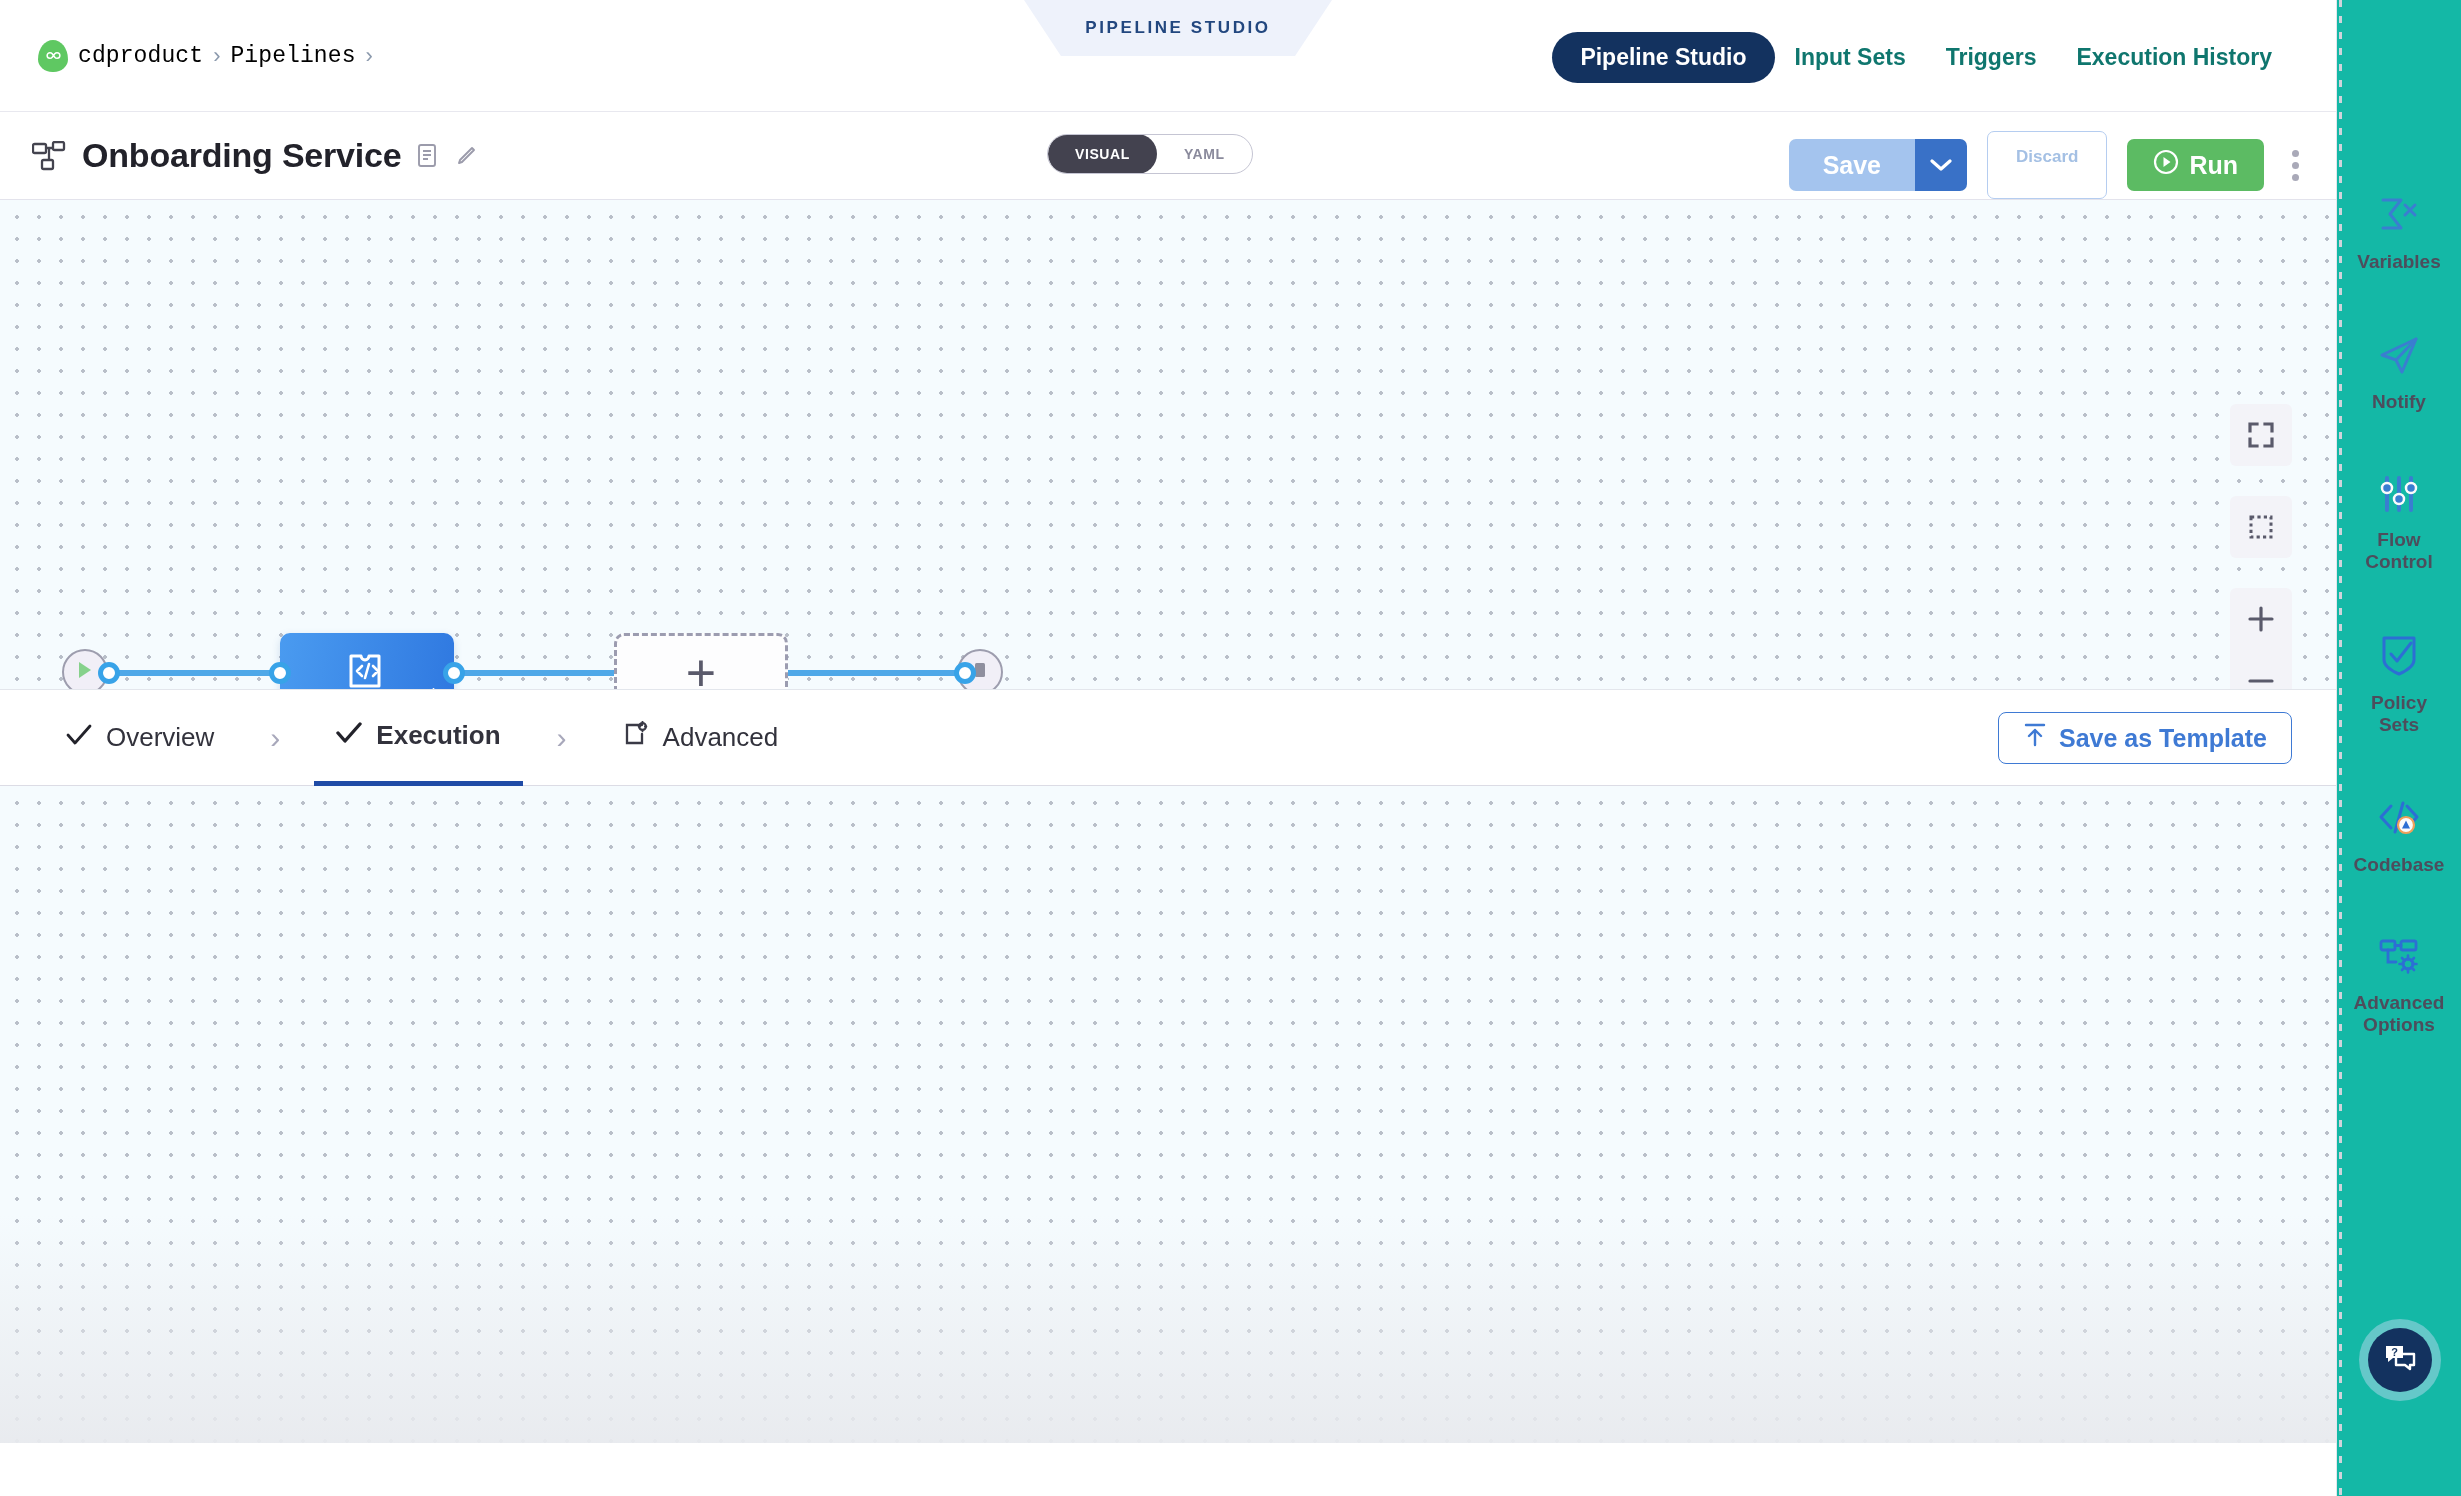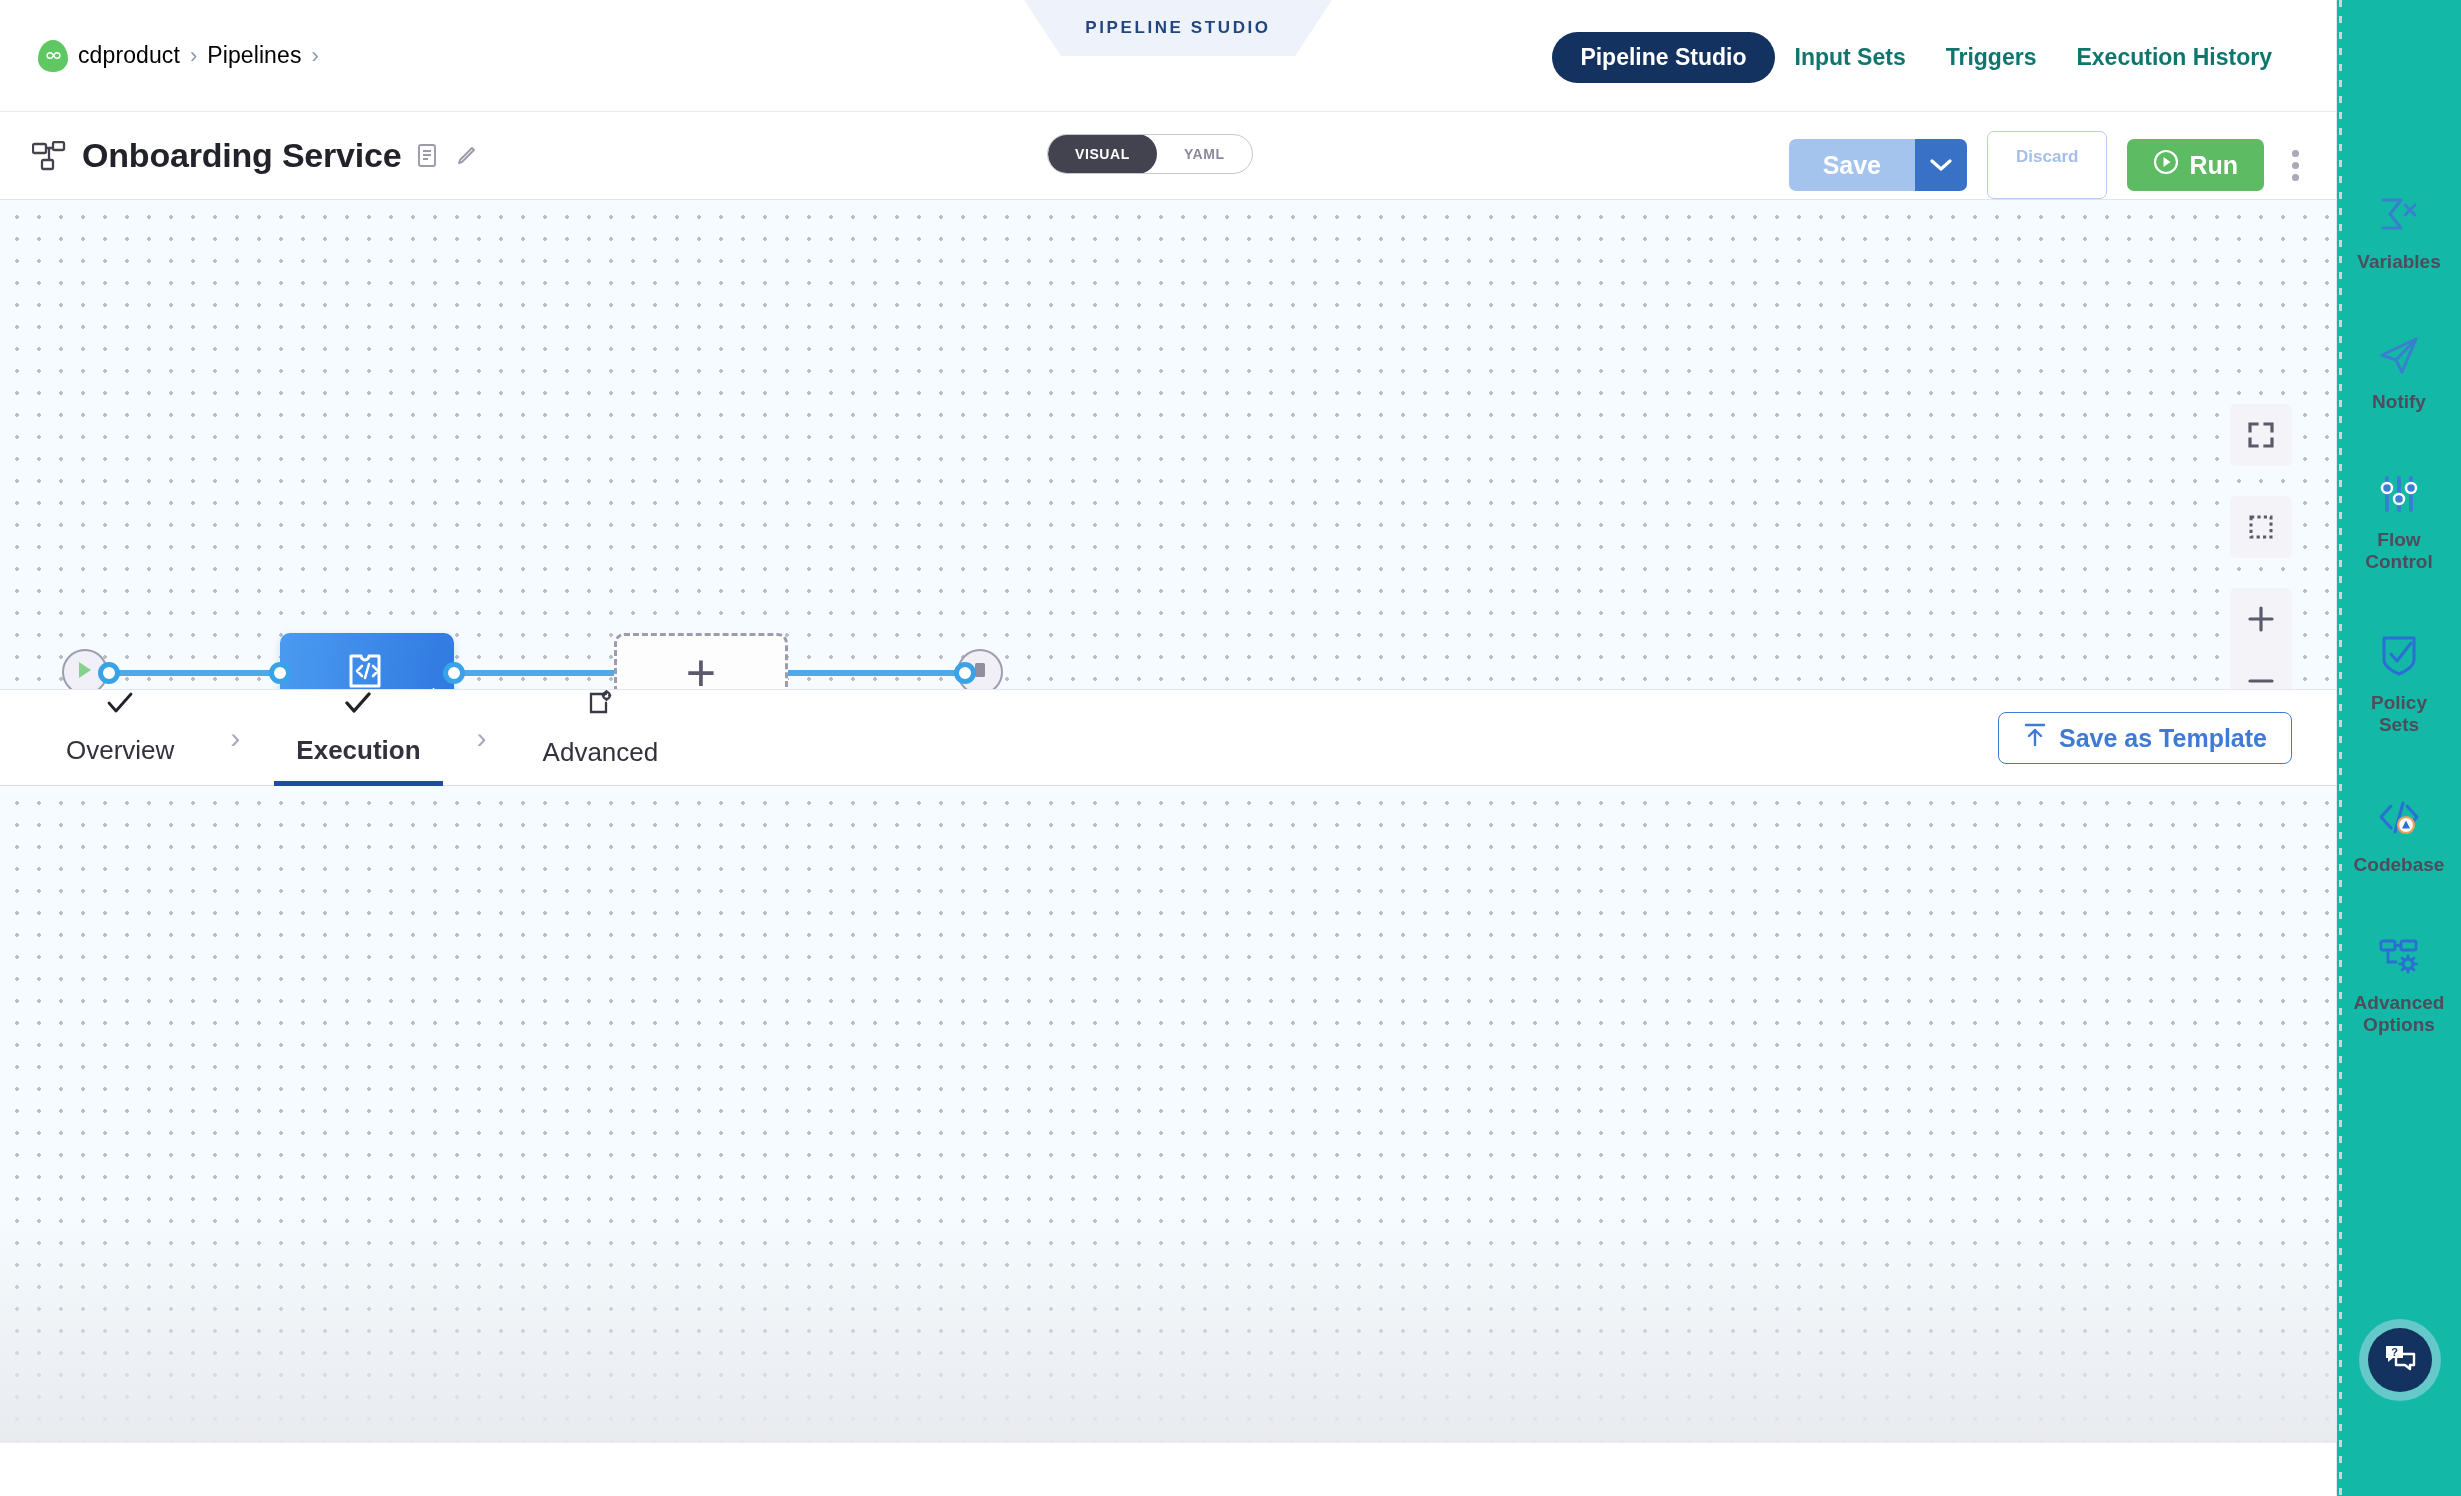--- a/index.html
+++ b/index.html
@@ -18,21 +18,21 @@
     background:#fff; border-bottom: 1px solid #e8e8ef;
     display:flex; align-items:center;
   }
   .breadcrumb { display:flex; align-items:center; gap:10px; padding-left: 38px; }
   .bc-logo {
     width: 30px; height: 32px; border-radius: 50% 50% 48% 48%/60% 60% 40% 40%;
     background:#5fc862; display:flex; align-items:center; justify-content:center;
     flex:none;
   }
   .bc-logo svg { display:block; }
-  .bc-link { color:#488ff; font-size: 23px; letter-spacing:0.1px; cursor:pointer; }
+  .bc-link { color:#488ff; font-size: 23px; letter-spacing:0.1px; cursor:pointer;font-family:Liberation Mono, monospace; }
   .bc-sep { color:#8c9aad; font-size:22px; font-weight:300; }
 
   
   .studio-tag {
     position:absolute; left:1024px; top:0px;
     width: 308px; height: 56px;
     background:#eef2fb;
     clip-path: polygon(0 0, 100% 0, 88% 100%, 12% 100%);
     display:flex; align-items:center; justify-content:center;
   }
@@ -147,21 +147,21 @@
   }
   .plus { font-size:52px; color:#5a5a6b; font-weight:300; line-height:0.7; }
 
   
   .tabs-strip {
     position:relative; height: 96px; background:#fff; border-bottom:1px solid #dcdce5;
     display:flex; align-items:center; padding-left: 44px;
   }
   .tab {
     display:flex; align-items:center; gap:14px; height:96px; cursor:pointer;
-    padding: 0 22px; font-size:26px; color:#32323c;flex-direction:column;
+    padding: 0 22px; font-size:26px; color:#32323c;
   }
   .tab.active { font-weight:700; border-bottom: 5px solid #1f4ba6; align-items: center; }
   .tab-sep { color:#a8a8bb; font-size:30px; font-weight:300; padding: 0 34px; }
   .btn-template {
     position:absolute; right: 44px; top: 22px;
     border:1px solid #3f7ad4; color:#3f7ad4; background:#fff;
     border-radius:8px; height: 52px; padding: 0 24px;
     display:flex; align-items:center; gap:12px;
     font-size:25px; font-weight:700; cursor:pointer;
   }

